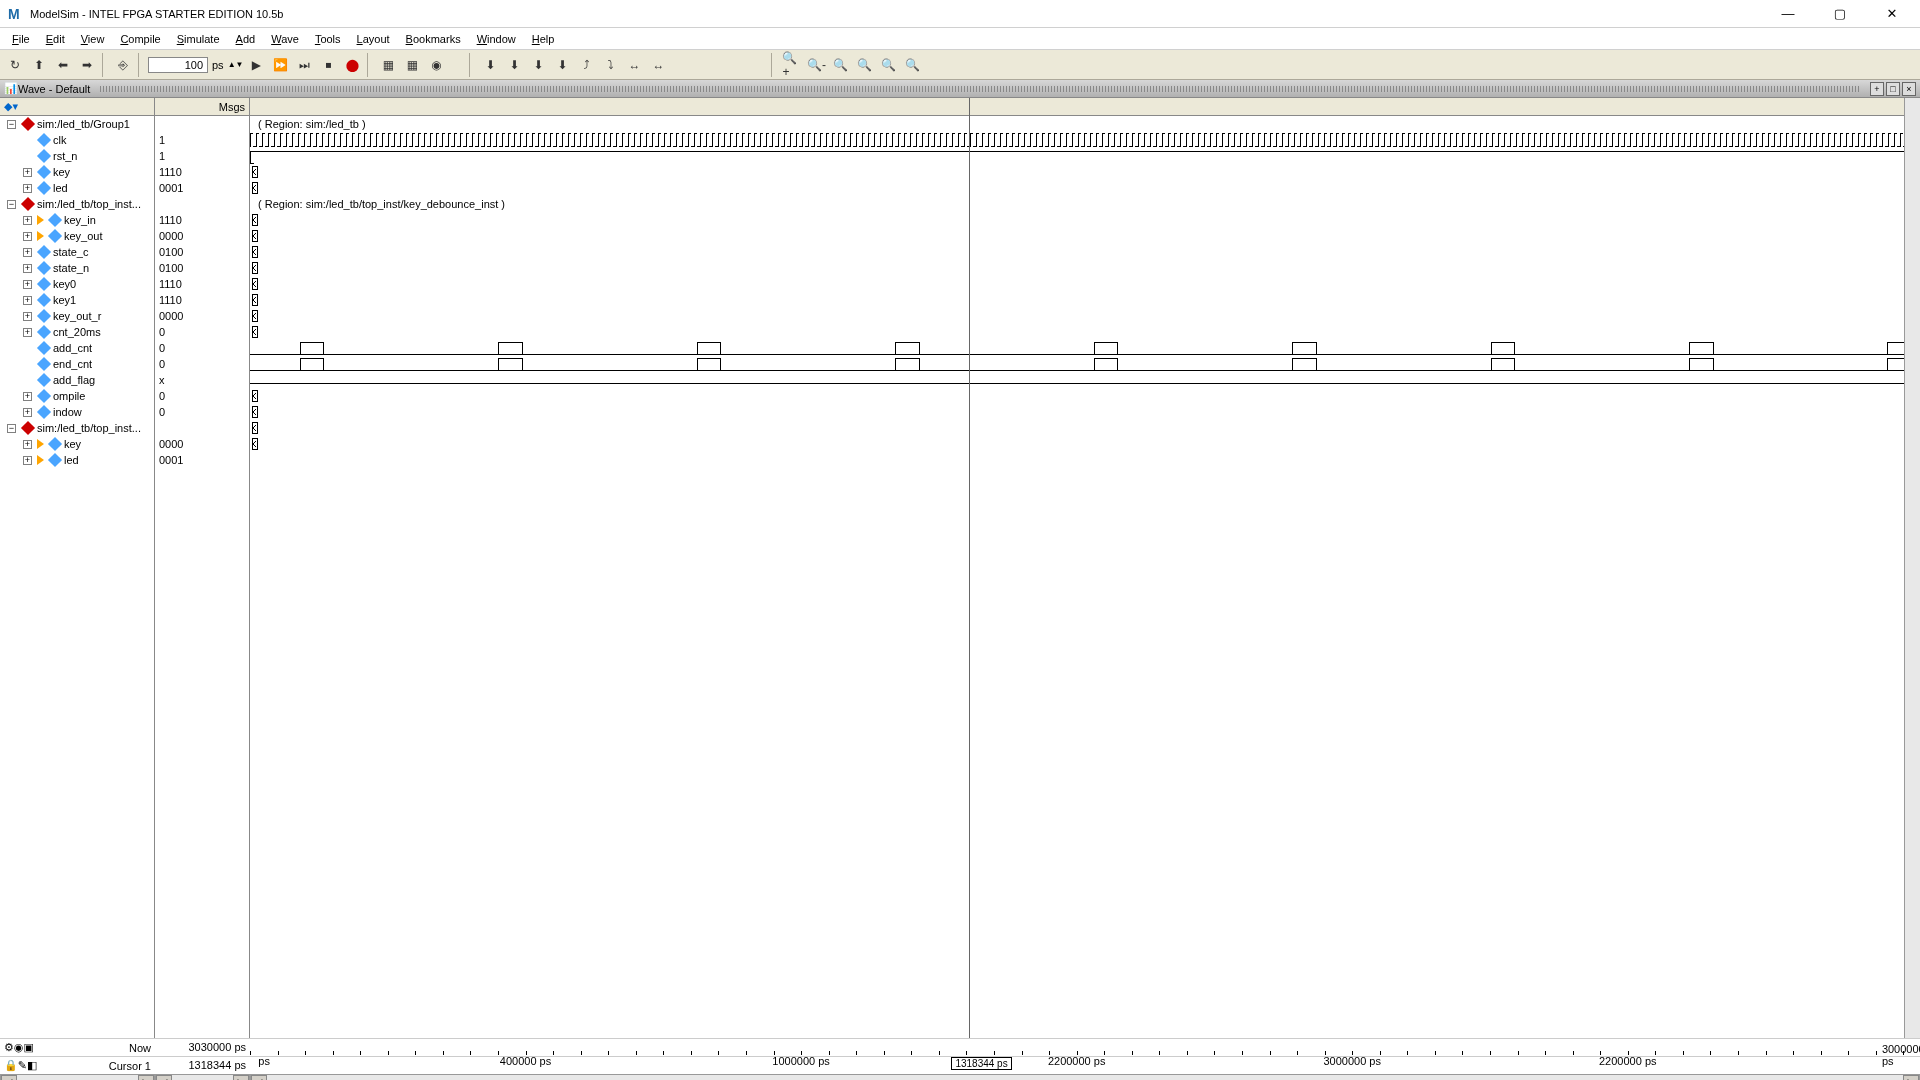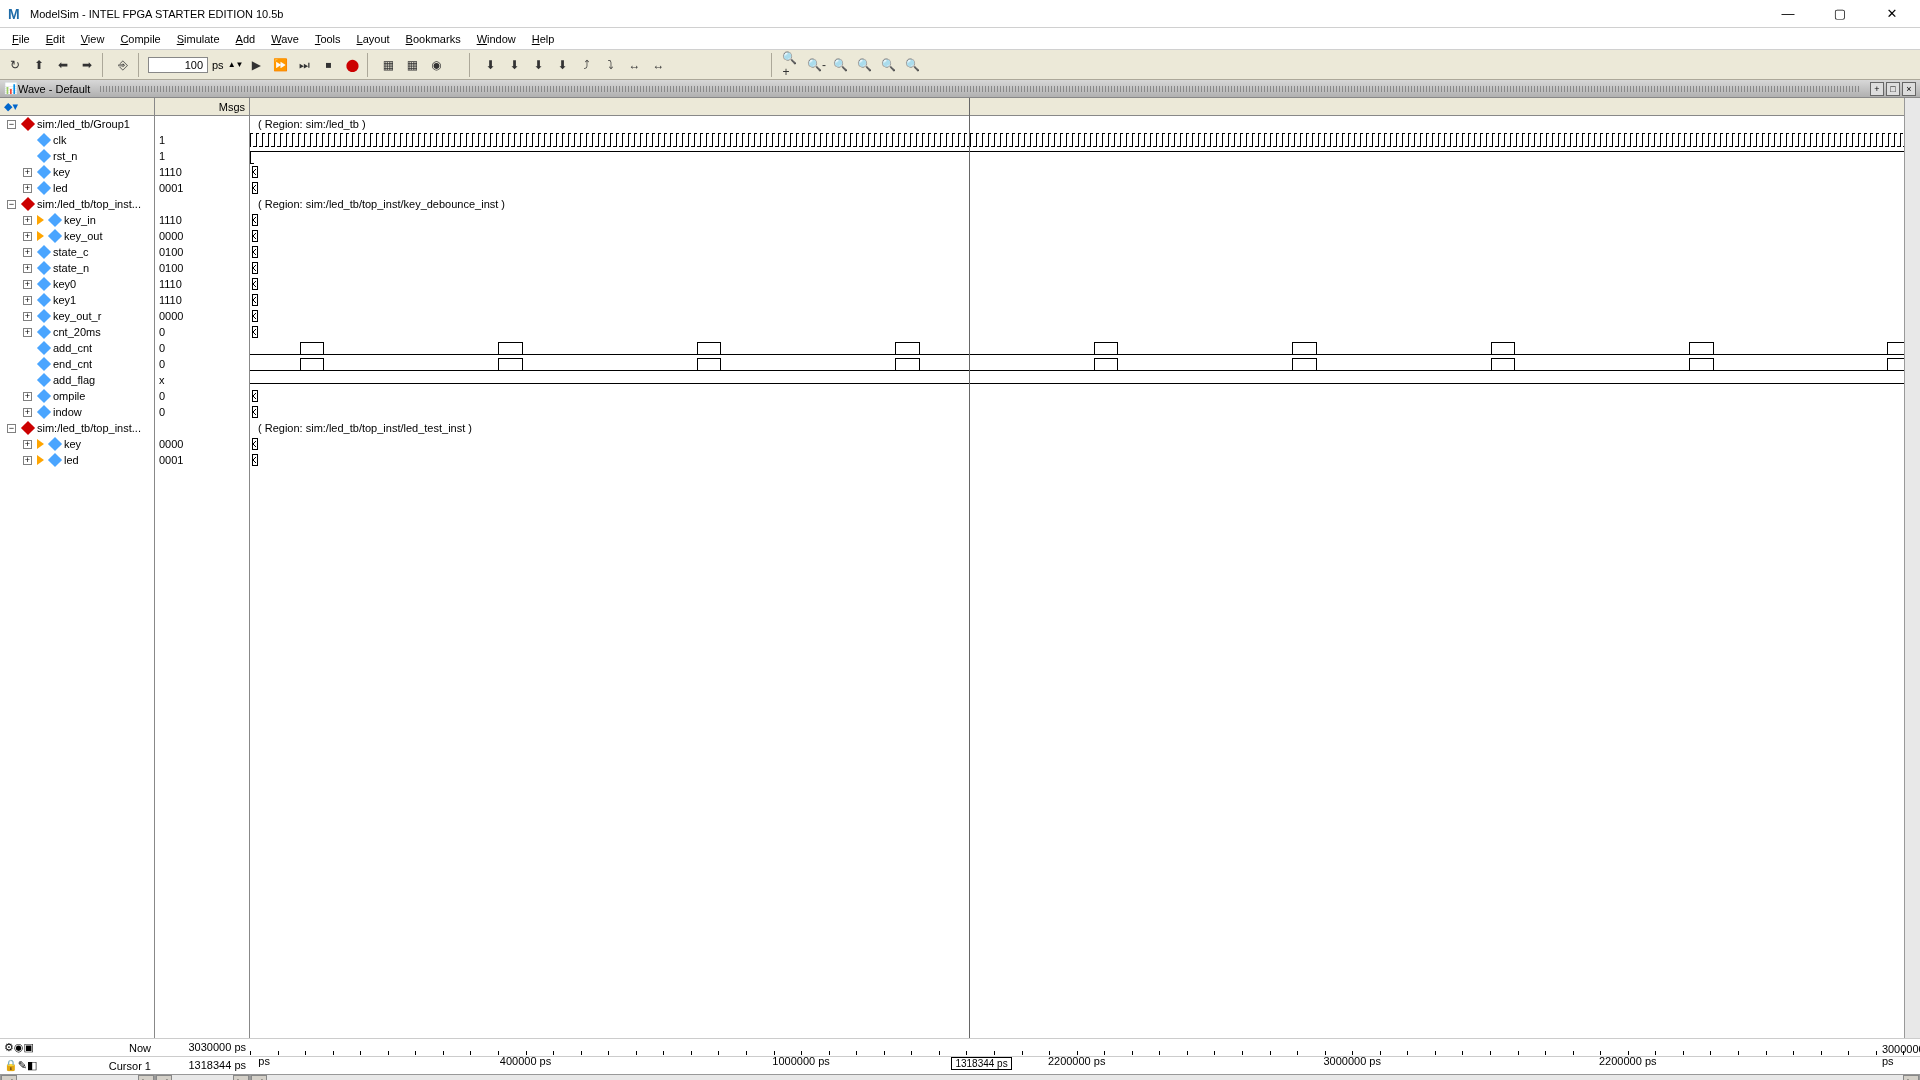--- a/index.html
+++ b/index.html
@@ -547,23 +547,20 @@
             <div class="busseg" style="left:11%;width:17%">0</div>
             <div class="busseg" style="left:28%;width:10%">0</div>
             <div class="busseg" style="left:38%;width:12%">0</div>
             <div class="busseg" style="left:50%;width:12%">0</div>
             <div class="busseg" style="left:62%;width:13%">0</div>
             <div class="busseg" style="left:75%;width:13%">0</div>
             <div class="busseg" style="left:88%;width:12%">0</div>
           </div>
         </div>
         <div class="waverow">
-          <span class="region">( Region: sim:/led_tb/top_inst/led_test_inst )</span>
-        </div>
-        <div class="waverow">
           <div class="buswave">
             <div class="busseg" style="left:0%;width:5%">0000</div>
             <div class="busseg" style="left:5%;width:16%">0000</div>
             <div class="busseg" style="left:21%;width:24%">0000</div>
             <div class="busseg" style="left:45%;width:13%">0000</div>
             <div class="busseg" style="left:58%;width:13%">0000</div>
             <div class="busseg" style="left:71%;width:13%">0000</div>
             <div class="busseg" style="left:84%;width:16%">0000</div>
           </div>
         </div>

